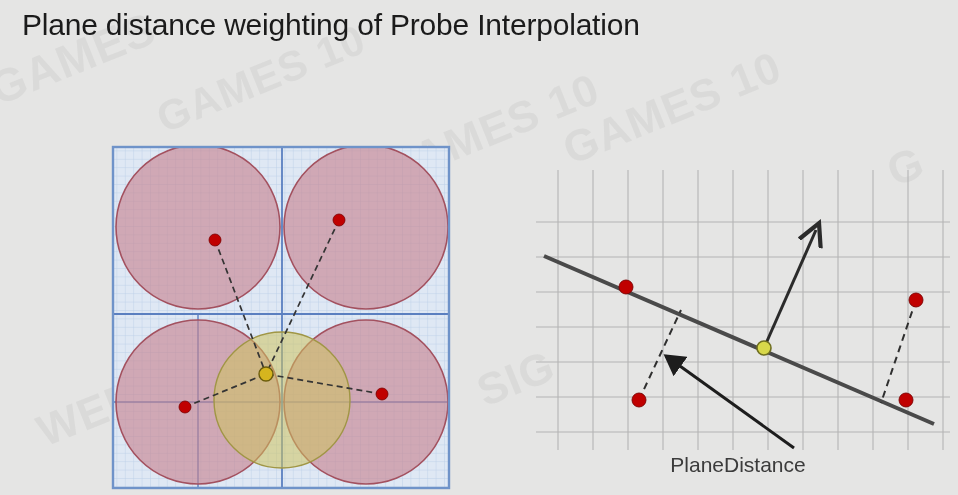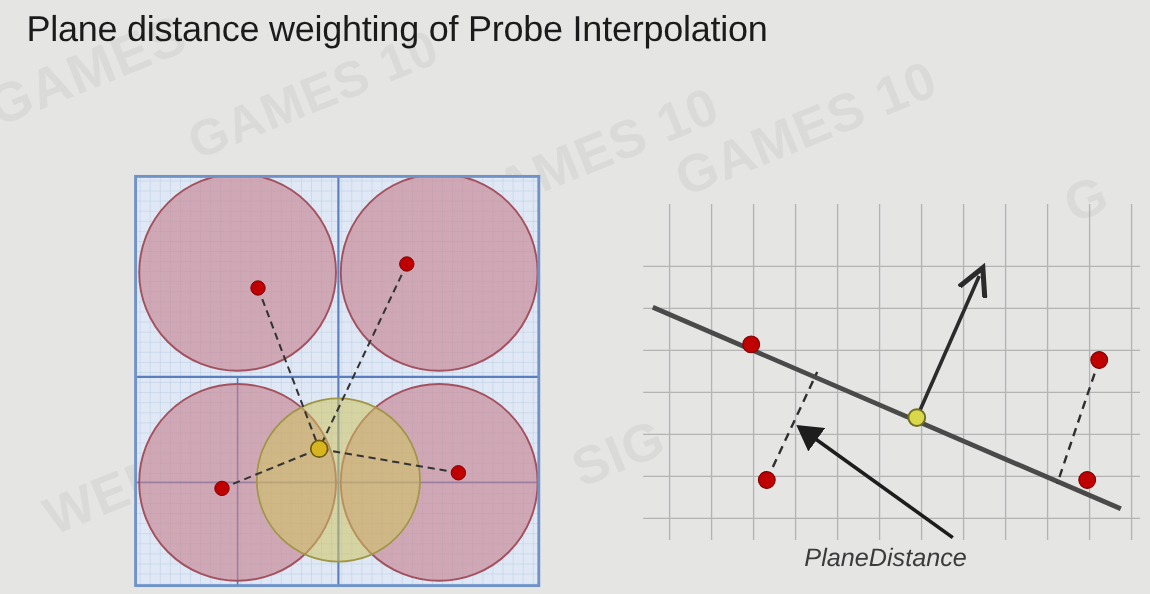--- a/index.html
+++ b/index.html
@@ -42,21 +42,21 @@
     left: 22px;
     top: 8px;
     font-size: 30px;
     font-weight: 400;
     color: #1b1b1b;
     letter-spacing: -0.2px;
     font-family: "Liberation Sans", sans-serif;
   }
 
   
-  .figure { position: absolute; font-style: italic; }
+  .figure { position: absolute; }
   #fig-left  { left: 108px; top: 142px; width: 346px; height: 352px; }
   #fig-right { left: 536px; top: 160px; width: 420px; height: 330px; }
   svg { display: block; overflow: visible; }
   .label-text {
     font-family: "Liberation Sans", sans-serif;
     font-size: 21px;
     fill: #3b3b3b;
   }
 </style>
 </head>

